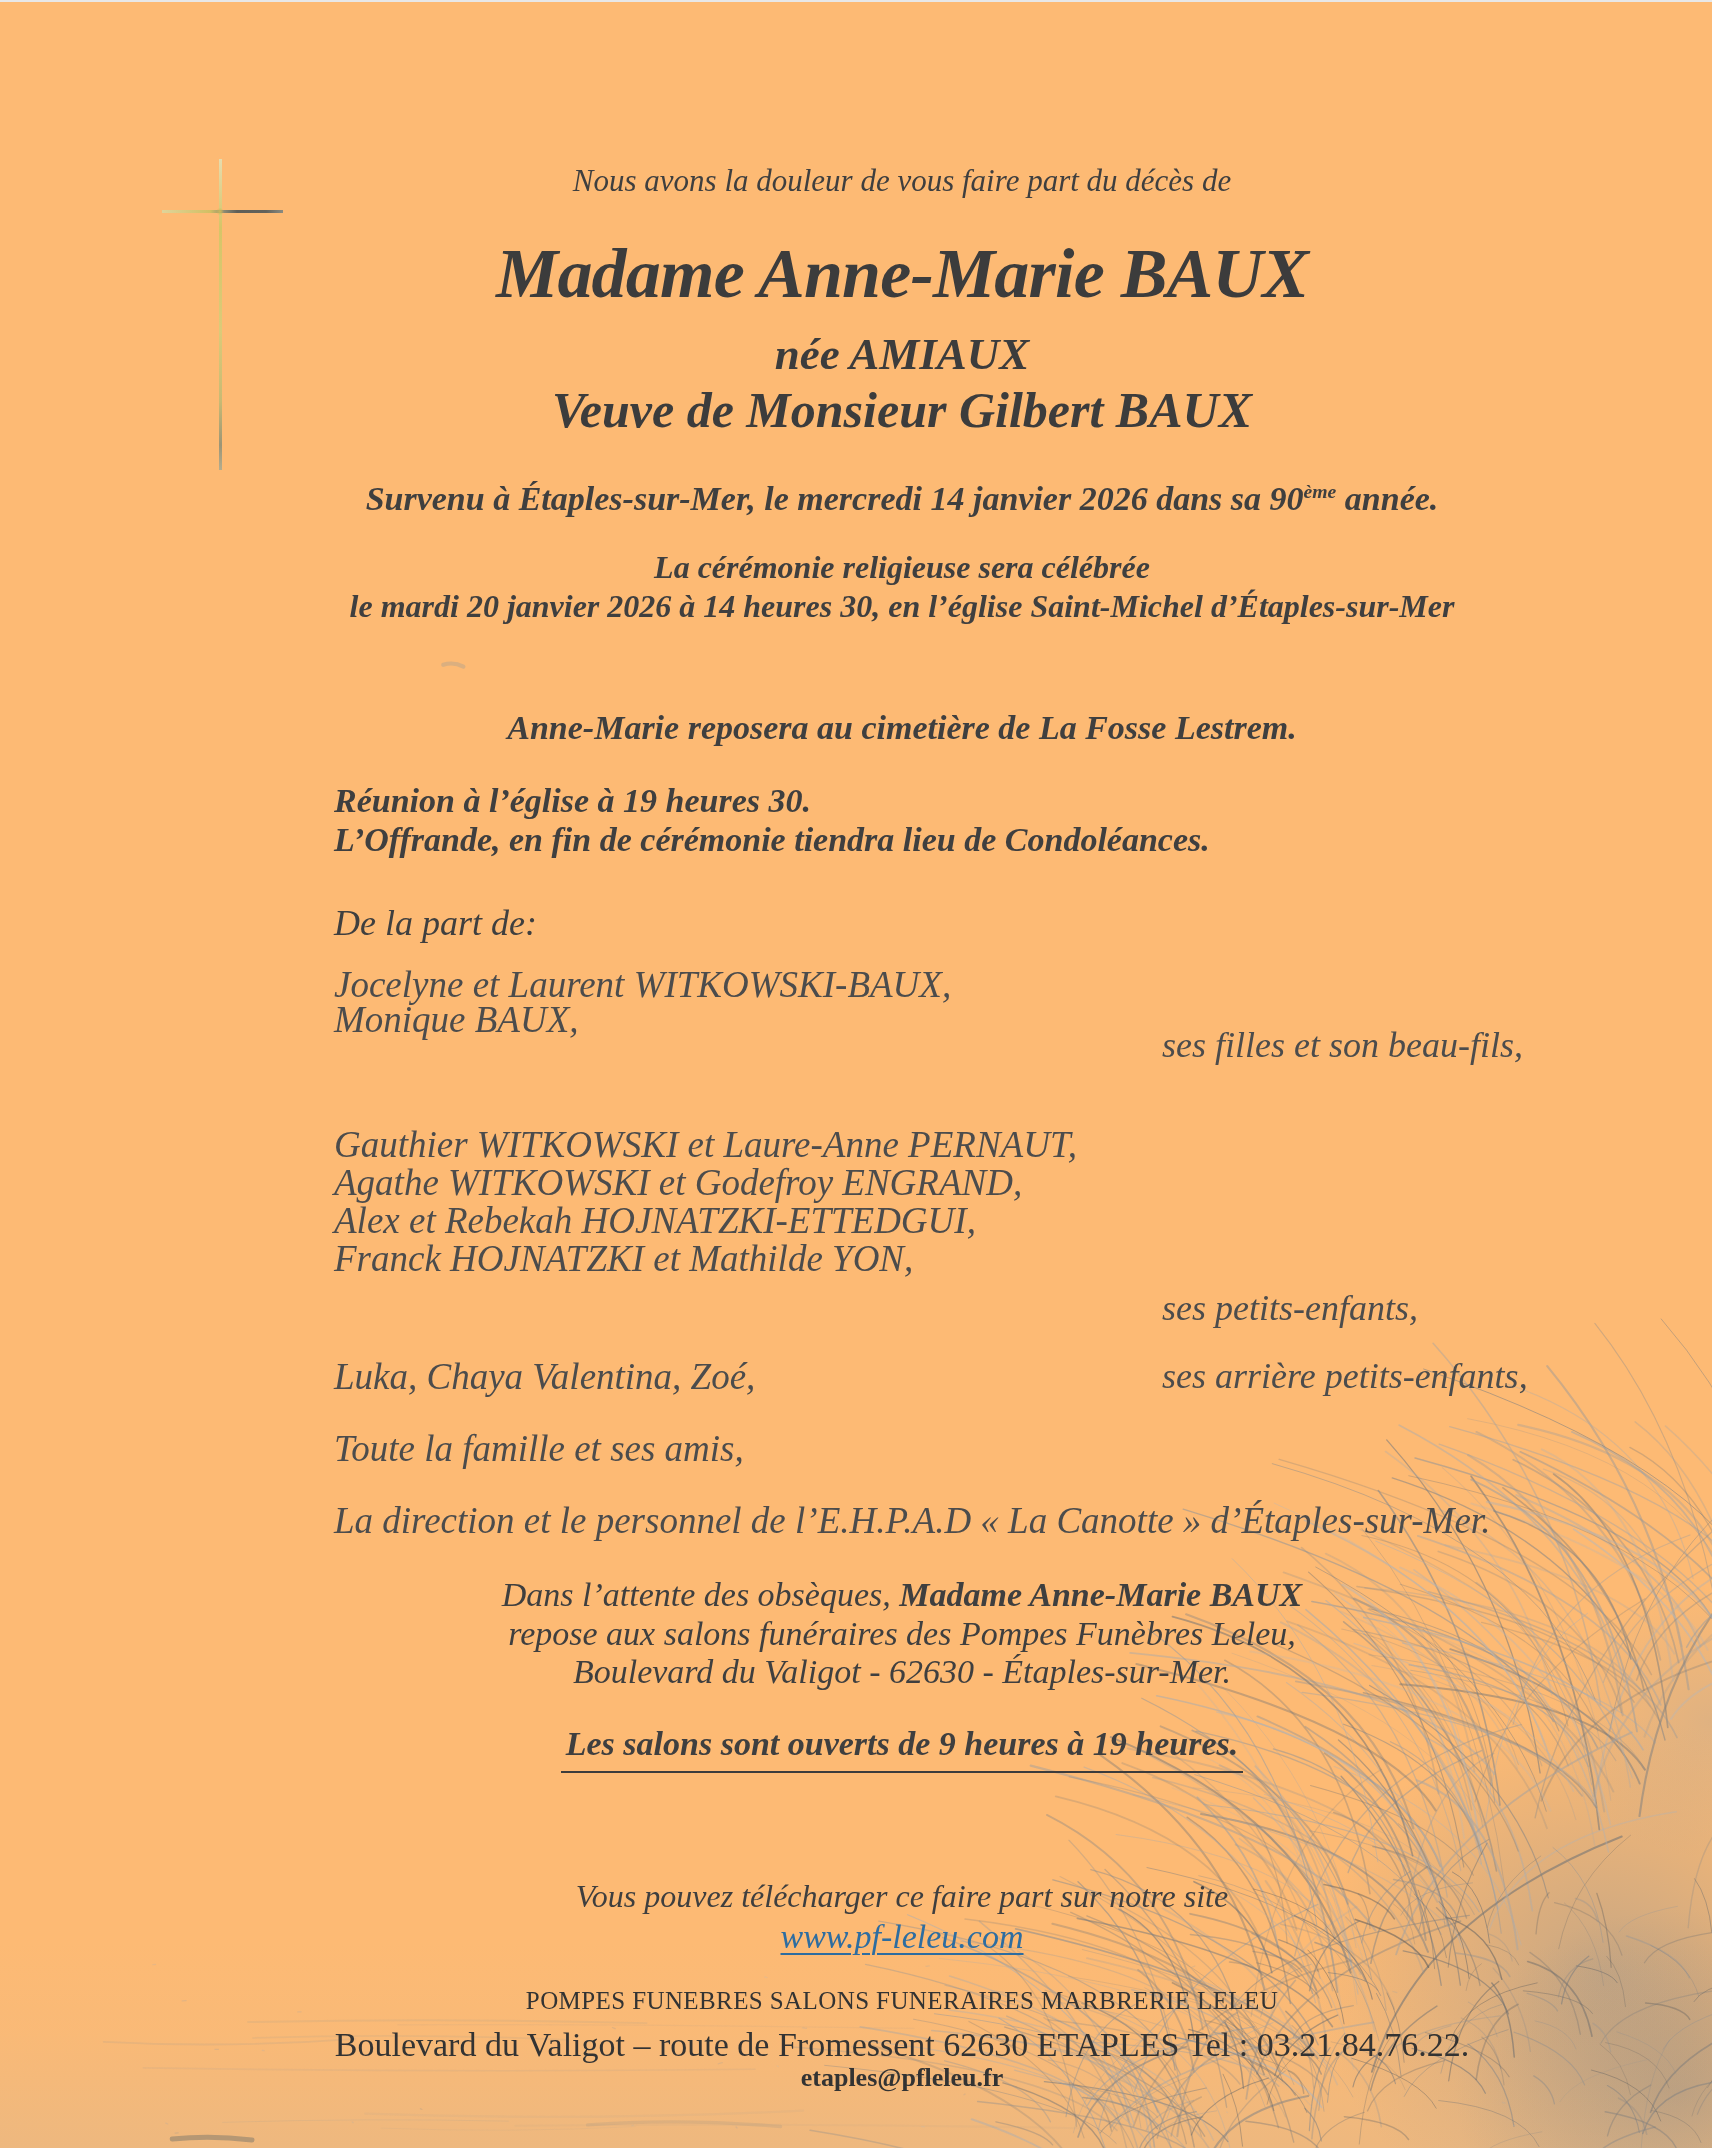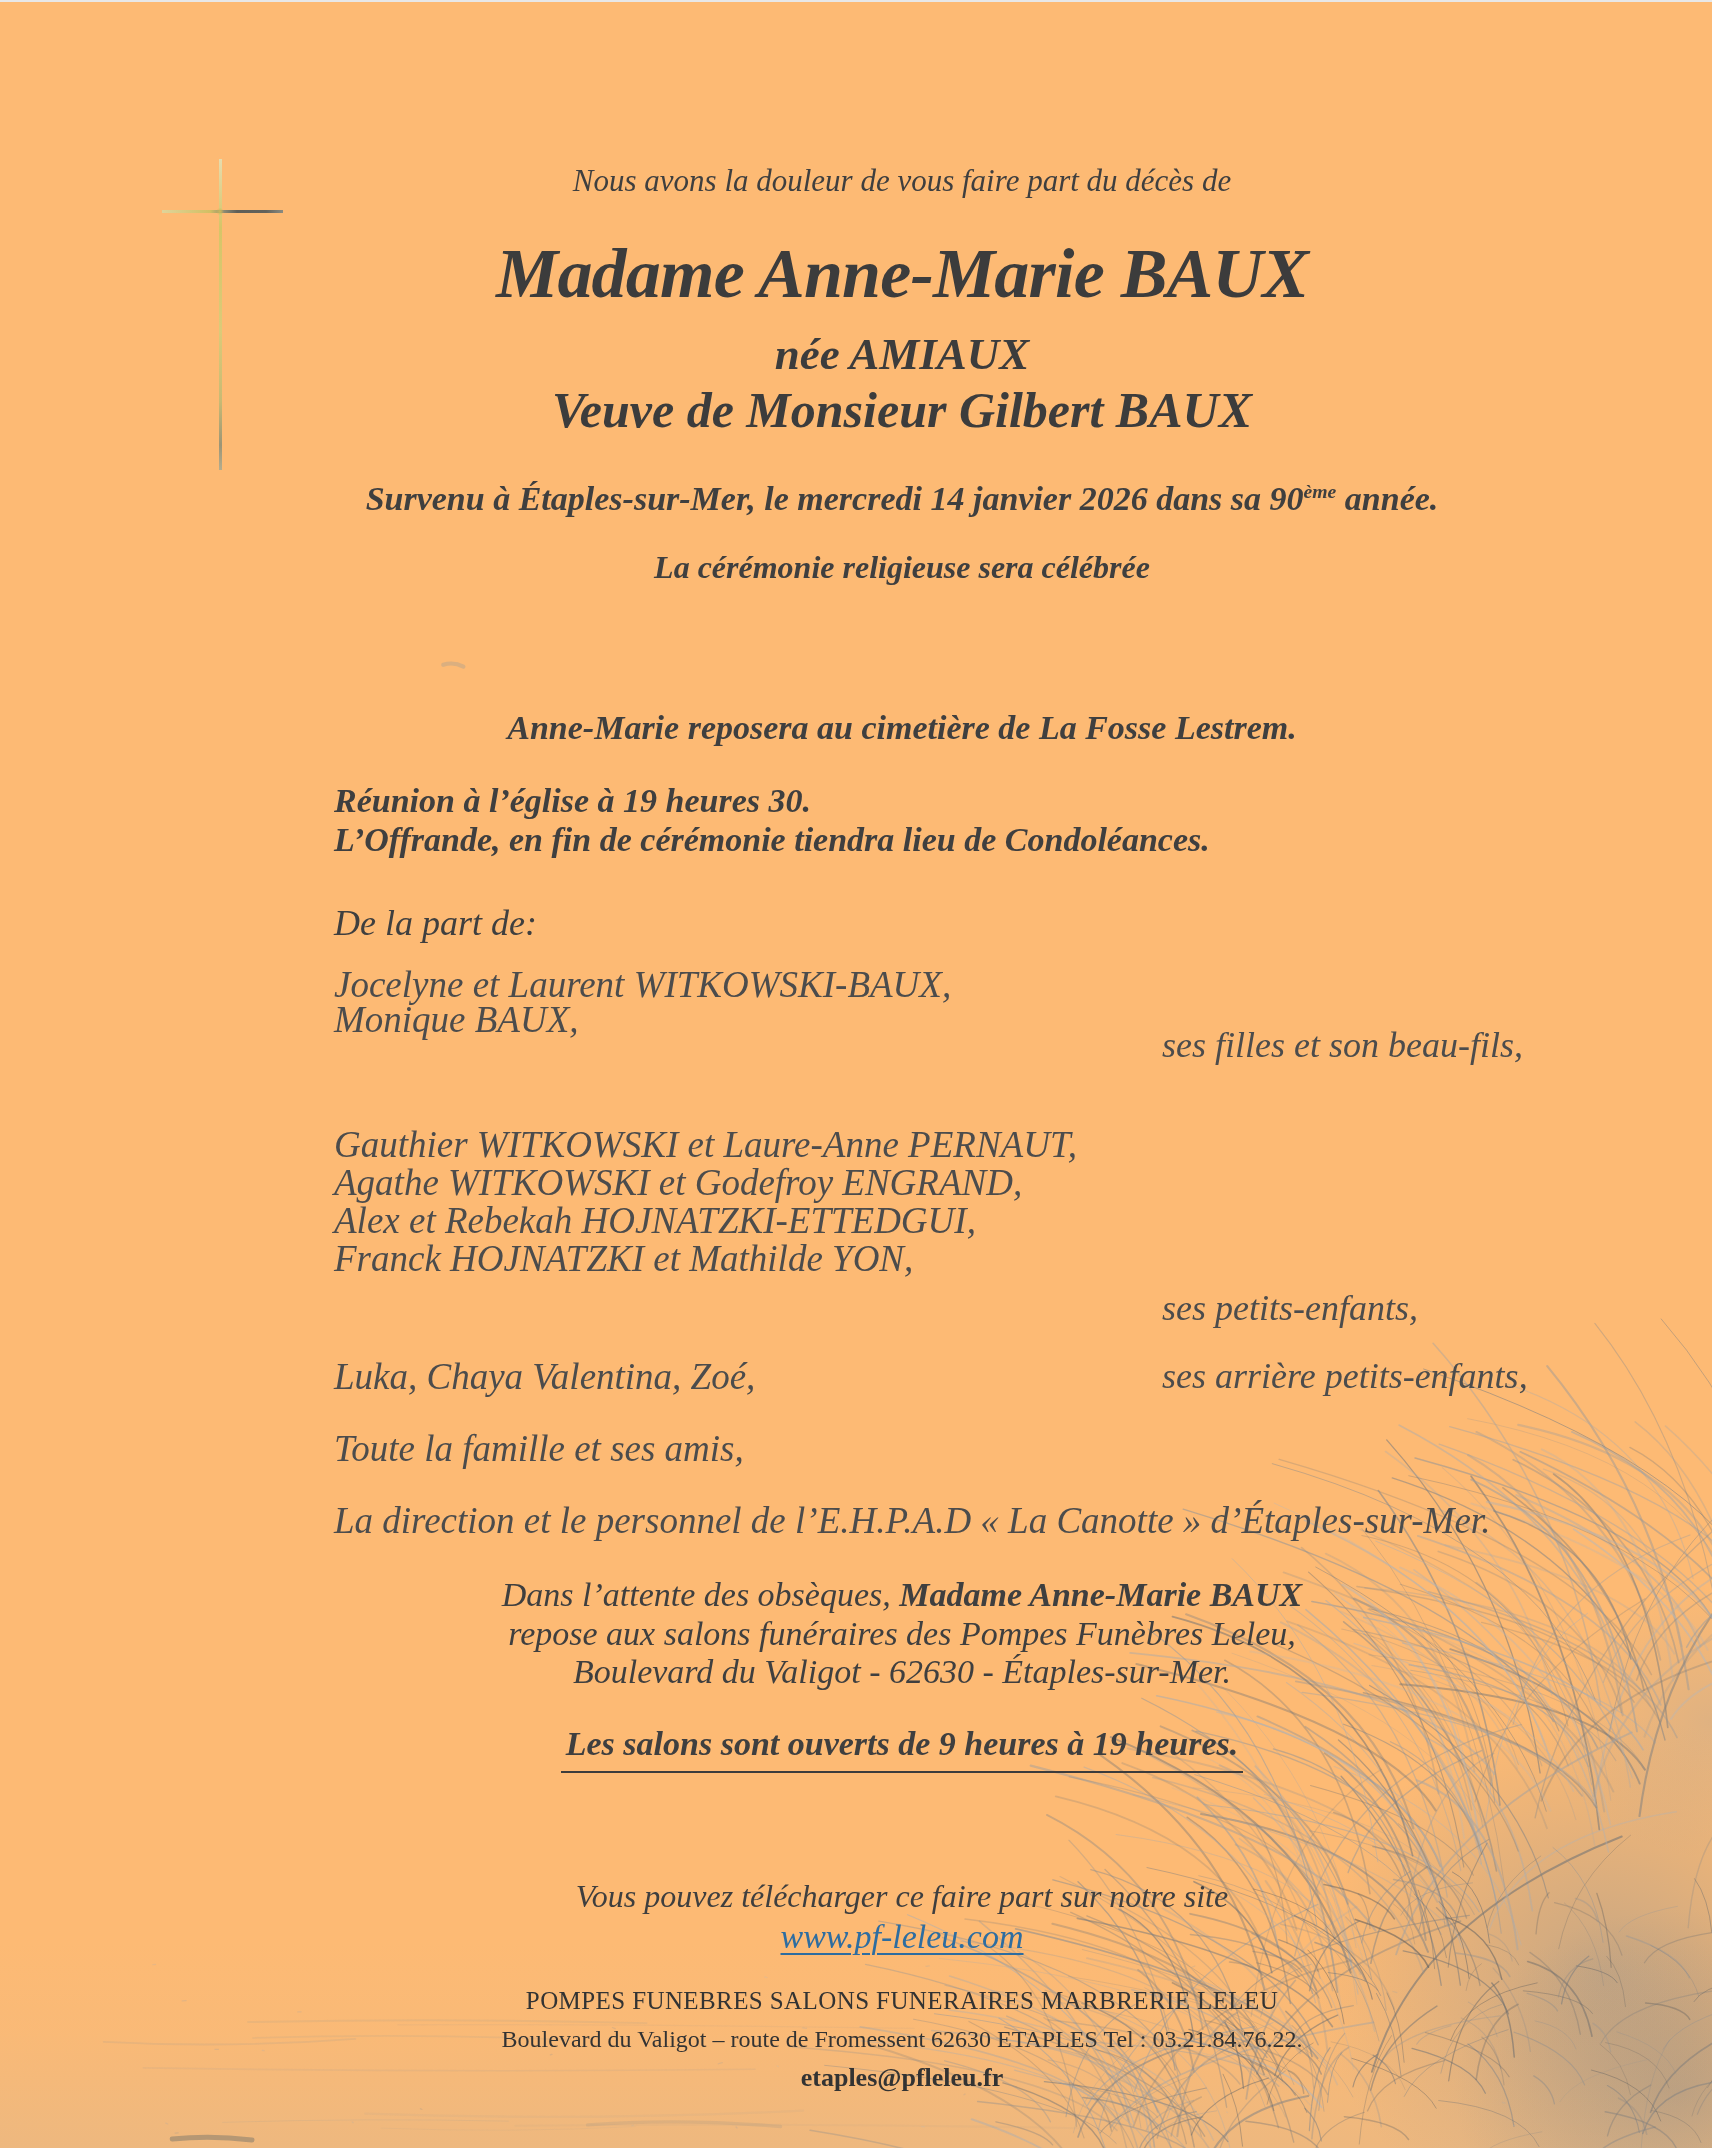--- a/index.html
+++ b/index.html
@@ -58,21 +58,21 @@
   .hours .ul   {display:inline-block;border-bottom:2.5px solid #3c3c3c;padding:0 5px 7.6px 5px;}
   .flowers     {left:930px; top:1801px; font-size:31px;}
 
   
   .dl          {top:1876px; font-size:32px;}
   .weblink     {top:1916px; font-size:34px;}
   .weblink a   {color:#2e6da0;text-decoration:underline;text-decoration-thickness:1.7px;text-underline-offset:5px;font-style:italic;}
 
   
   .foot1       {top:1985px; font-size:25px; color:#333; letter-spacing:0.4px;}
-  .foot2       {top:2024px; font-size:24px; color:#333;}
+  .foot2       {top:2024px; font-size:34px; color:#333;}
   .foot3       {top:2061px; font-size:26px; color:#333;font-weight:bold;}
 
   
   .cross-v{
     position:absolute;left:219px;top:157px;width:2.5px;height:311px;
     background:linear-gradient(to bottom,#e6dcae 0%,#d6c568 22%,#dbcb79 55%,#c8ba74 78%,#9c9576 92%,#b5ad8e 100%);
   }
   .cross-h{
     position:absolute;left:162px;top:208px;width:121px;height:3.4px;
     background:linear-gradient(to right,#e0d49a 0%,#d2bf63 40%,#8a8872 52%,#5f5f58 62%,#62625b 86%,#8b8b80 100%);
@@ -588,20 +588,21 @@
     <div class="cross-nub"></div>
   </div>
 
   <div class="line center it intro">Nous avons la douleur de vous faire part du décès de</div>
   <div class="line center it b title">Madame Anne-Marie BAUX</div>
   <div class="line center it b maiden">née AMIAUX</div>
   <div class="line center it b widow">Veuve de Monsieur Gilbert BAUX</div>
   <div class="line center it b death"><span>Survenu à Étaples-sur-Mer, le mercredi 14 janvier 2026 dans sa 90</span><sup>ème</sup><span> année.</span></div>
 
   <div class="line center it b cer1">La cérémonie religieuse sera célébrée</div>
+  <div class="line center it b cer2">le mardi 20 janvier 2026 à 14 heures 30, en l’église Saint-Michel d’Étaples-sur-Mer</div>
   <div class="line center it b resting">Anne-Marie reposera au cimetière de La Fosse Lestrem.</div>
   <div class="line leftcol it b meeting">Réunion à l’église à 19 heures 30.</div>
   <div class="line leftcol it b offering">L’Offrande, en fin de cérémonie tiendra lieu de Condoléances.</div>
 
   <div class="line leftcol it fromlbl">De la part de:</div>
 
   <div class="line leftcol it ink-soft grp1">
     <div>Jocelyne et Laurent WITKOWSKI-BAUX,</div>
     <div>Monique BAUX,</div>
   </div>

